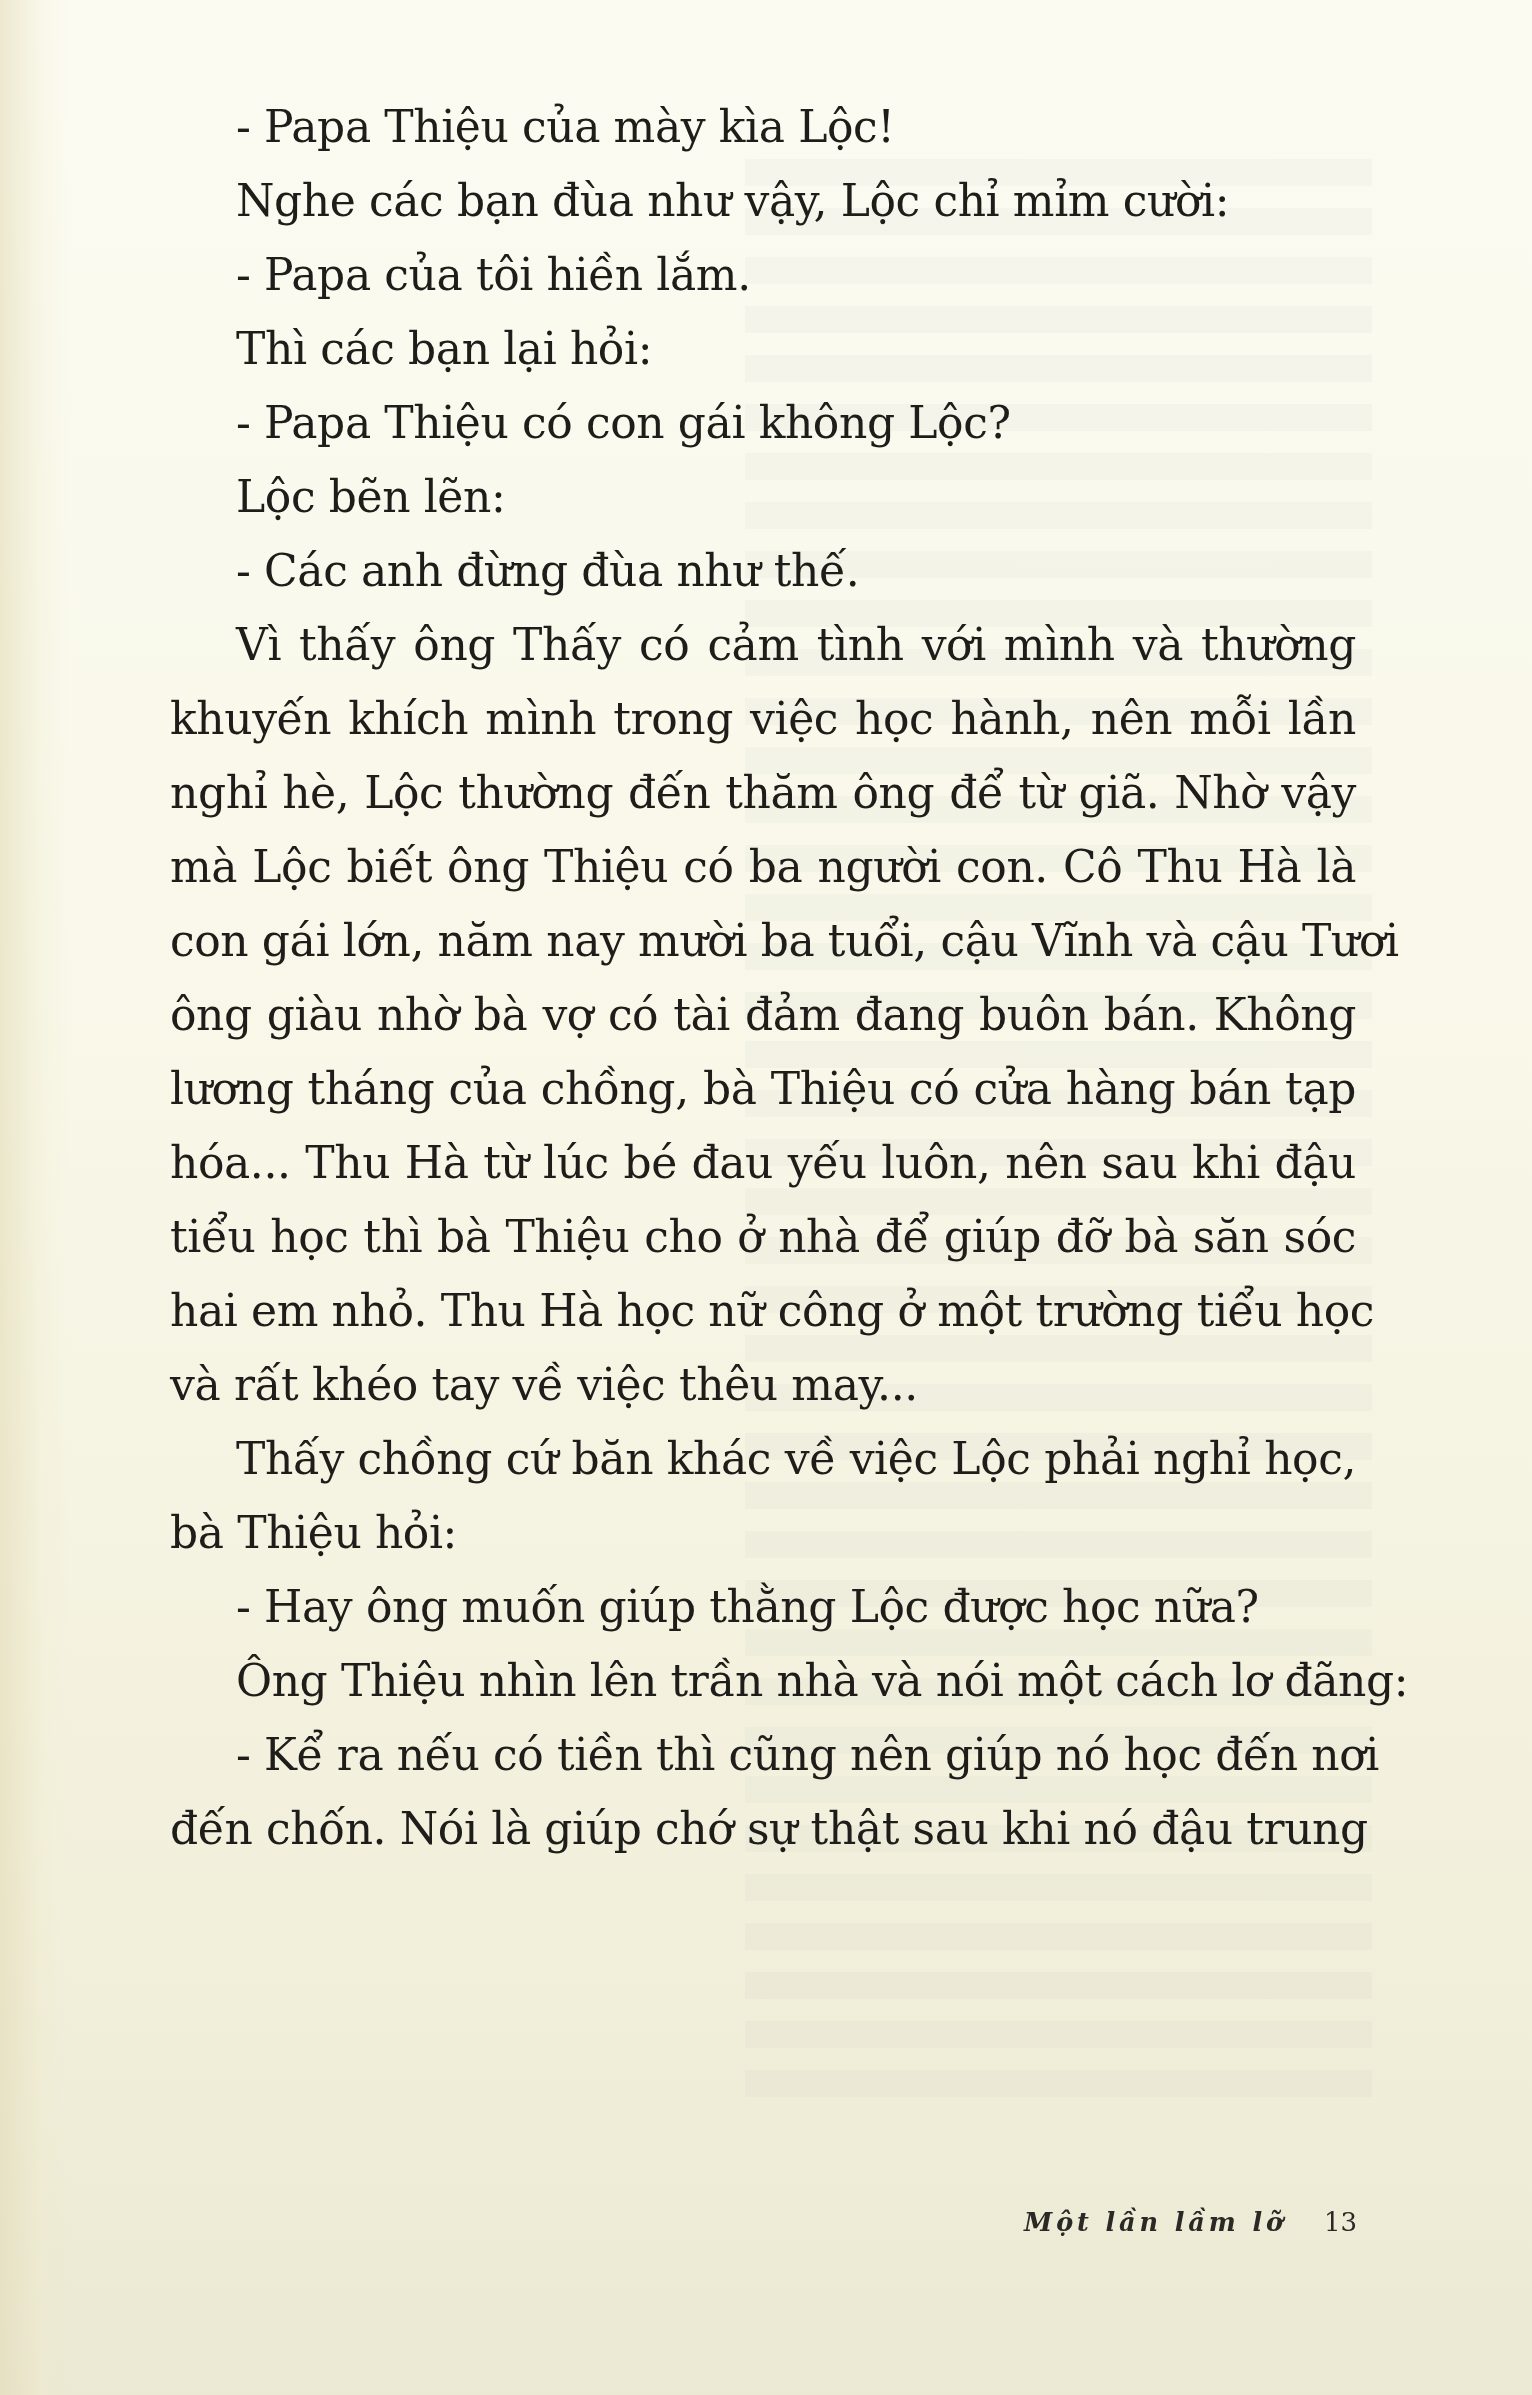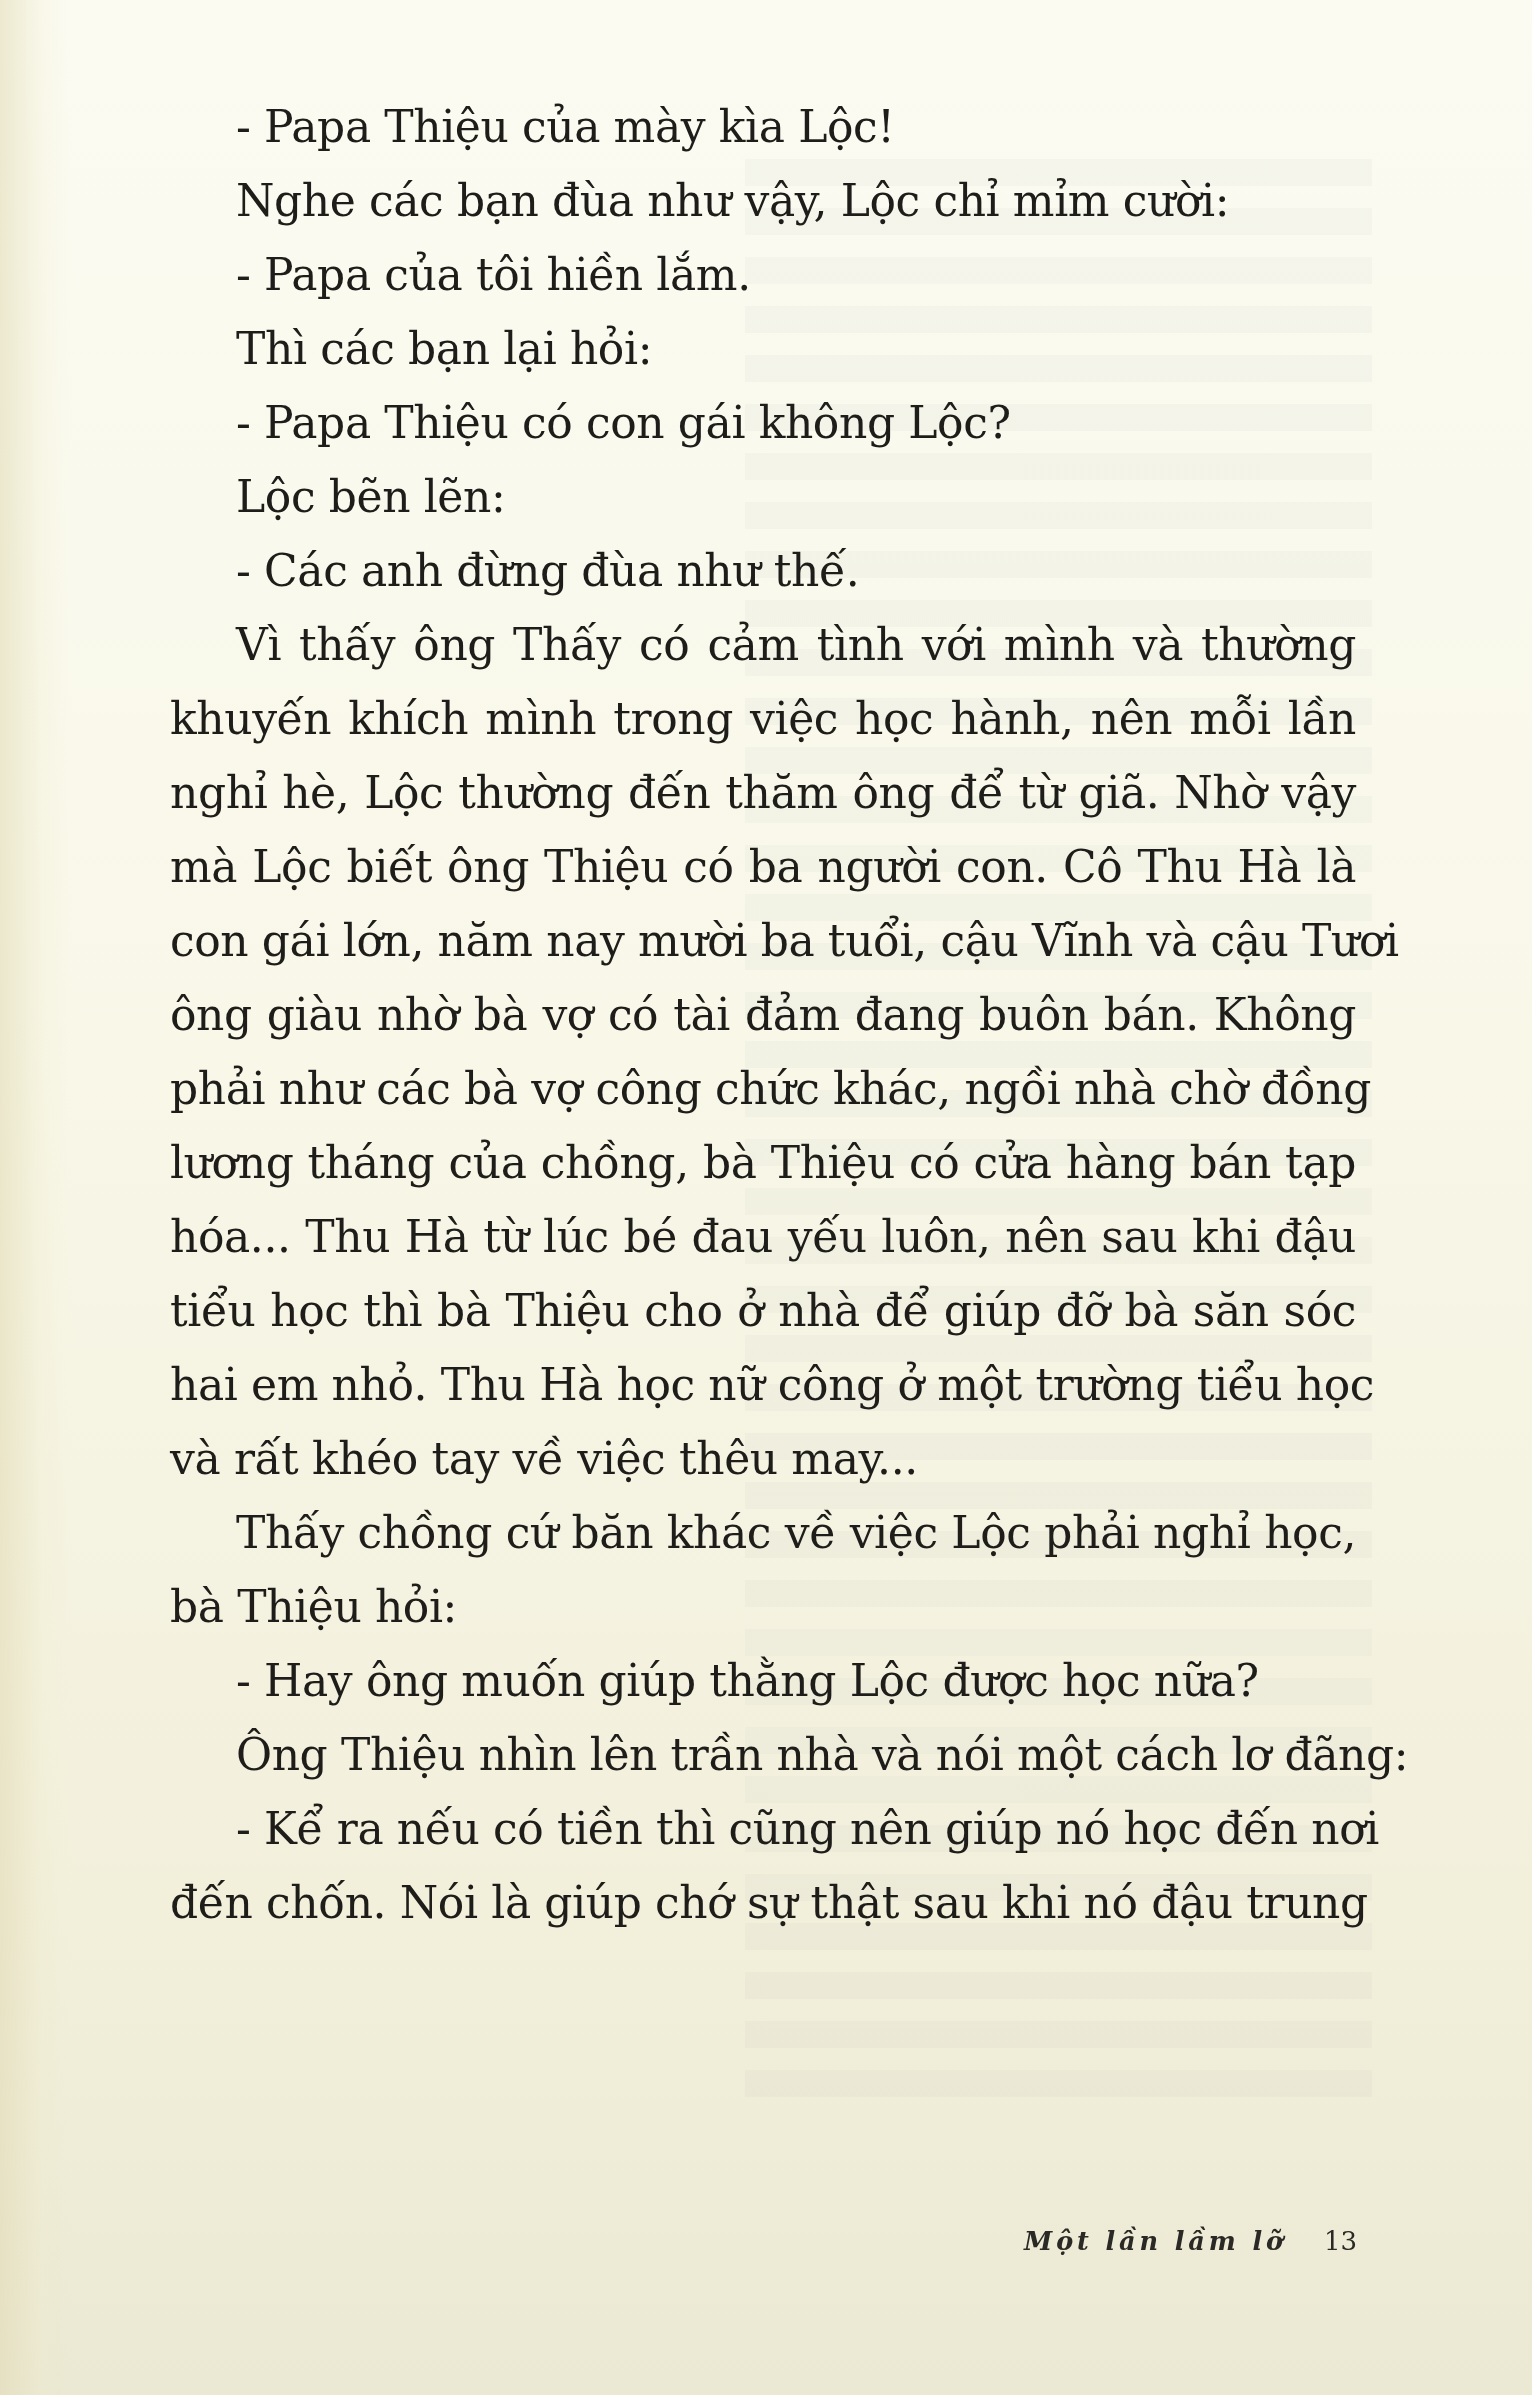--- a/index.html
+++ b/index.html
@@ -52,21 +52,21 @@
     text-align: justify;
     text-align-last: justify;
   }
   .footer {
     position: absolute;
     top: 2207px;
     left: 965px;
     width: 392px;
     height: 49px;
     display: flex;
-    align-items: flex-end;
+    align-items: flex-start;
     justify-content: flex-end;
   }
   .footer-title {
     font-family: "DejaVu Serif", serif;
     font-style: italic;
     font-weight: bold;
     font-size: 25.5px;
     letter-spacing: 3.9px;
     color: #2a2925;
     margin-right: 37px;
@@ -90,21 +90,20 @@
   <span class="line indent">Thì các bạn lại hỏi:</span>
   <span class="line indent">- Papa Thiệu có con gái không Lộc?</span>
   <span class="line indent">Lộc bẽn lẽn:</span>
   <span class="line indent">- Các anh đừng đùa như thế.</span>
   <span class="line indent justify">Vì thấy ông Thấy có cảm tình với mình và thường</span>
   <span class="line justify">khuyến khích mình trong việc học hành, nên mỗi lần</span>
   <span class="line justify">nghỉ hè, Lộc thường đến thăm ông để từ giã. Nhờ vậy</span>
   <span class="line justify">mà Lộc biết ông Thiệu có ba người con. Cô Thu Hà là</span>
   <span class="line justify">con gái lớn, năm nay mười ba tuổi, cậu Vĩnh và cậu Tươi</span>
   <span class="line justify">ông giàu nhờ bà vợ có tài đảm đang buôn bán. Không</span>
-  <span class="line justify">phải như các bà vợ công chức khác, ngồi nhà chờ đồng</span>
   <span class="line justify">lương tháng của chồng, bà Thiệu có cửa hàng bán tạp</span>
   <span class="line justify">hóa... Thu Hà từ lúc bé đau yếu luôn, nên sau khi đậu</span>
   <span class="line justify">tiểu học thì bà Thiệu cho ở nhà để giúp đỡ bà săn sóc</span>
   <span class="line justify">hai em nhỏ. Thu Hà học nữ công ở một trường tiểu học</span>
   <span class="line">và rất khéo tay về việc thêu may...</span>
   <span class="line indent justify">Thấy chồng cứ băn khác về việc Lộc phải nghỉ học,</span>
   <span class="line">bà Thiệu hỏi:</span>
   <span class="line indent">- Hay ông muốn giúp thằng Lộc được học nữa?</span>
   <span class="line indent justify">Ông Thiệu nhìn lên trần nhà và nói một cách lơ đãng:</span>
   <span class="line indent justify">- Kể ra nếu có tiền thì cũng nên giúp nó học đến nơi</span>

